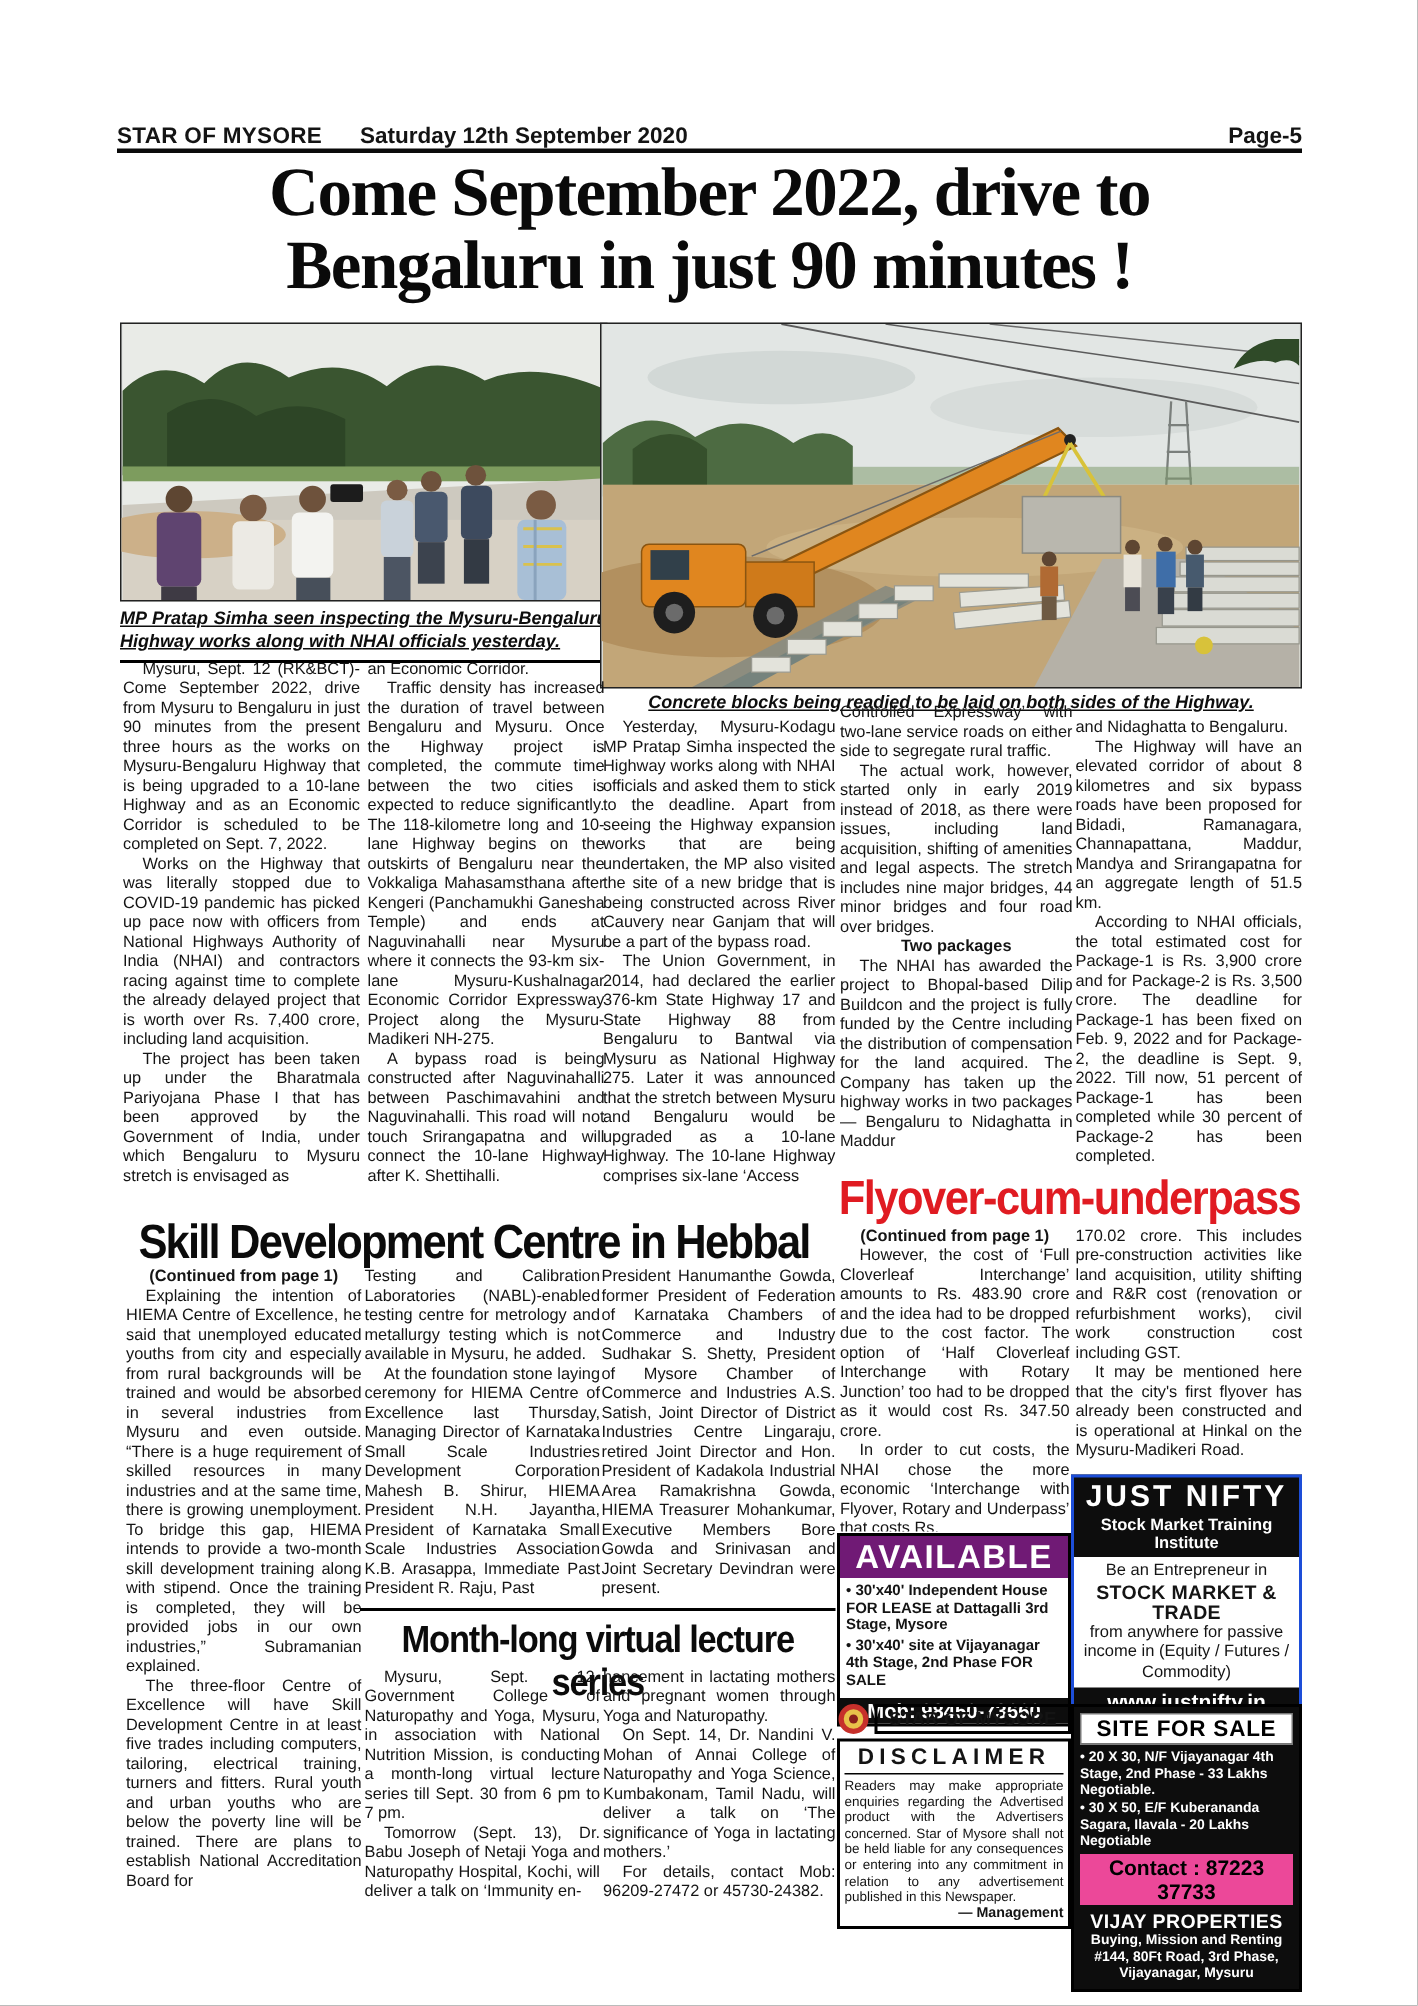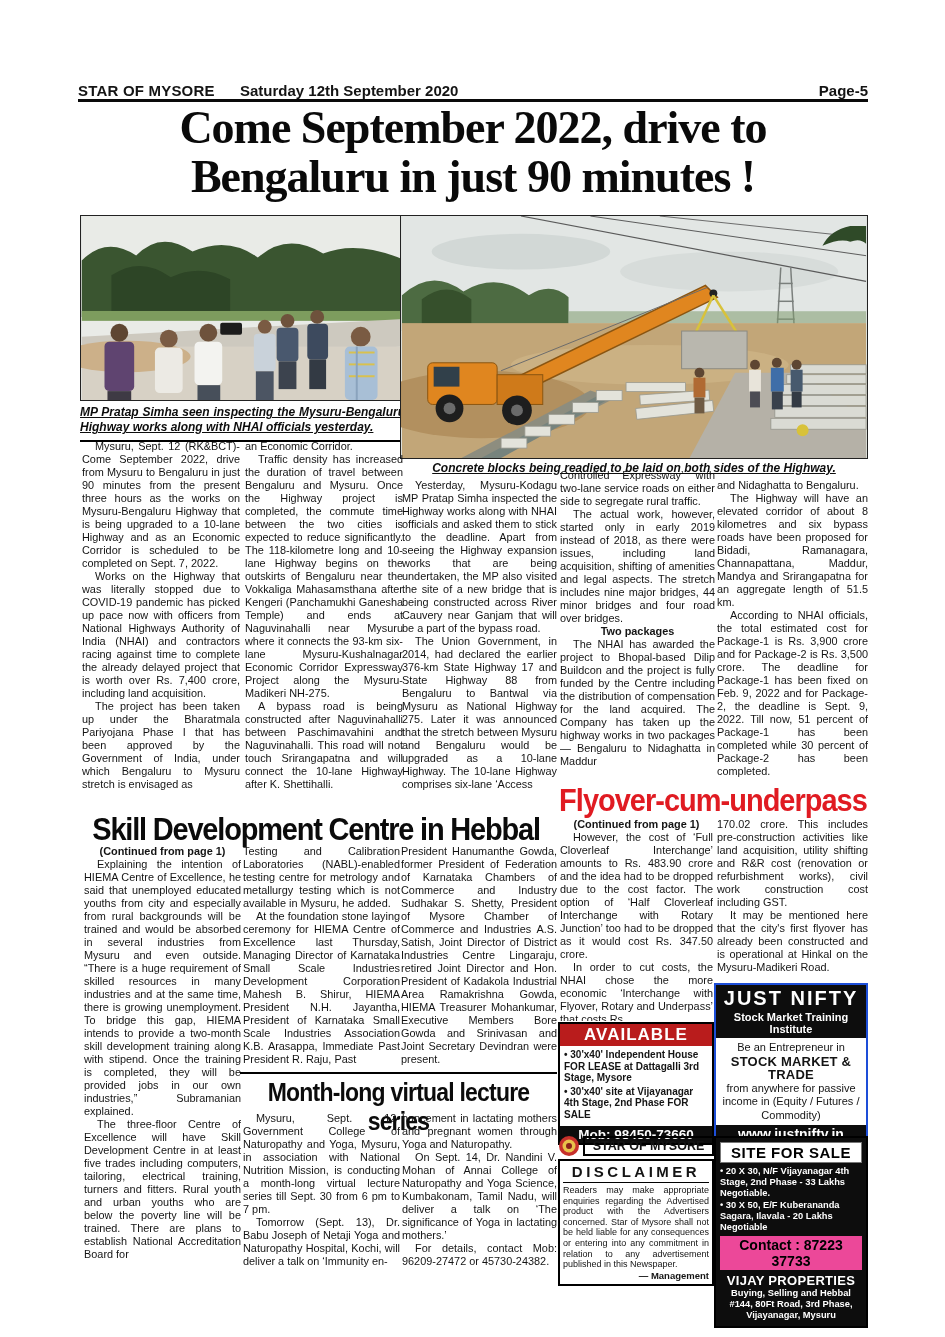--- a/index.html
+++ b/index.html
@@ -66,21 +66,21 @@
   
   .jn { left:714px; top:983px; width:154px; border:2px solid #1d4ed8; background:#0d0d0d; }
   .jn-title { color:#fff; text-align:center; font-size:20px; font-weight:bold; letter-spacing:2px; padding:2px 0 0; }
   .jn-sub   { color:#fff; text-align:center; font-size:11px;  font-weight:bold; padding:1px 0 3px; }
   .jn-body  { background:#fff; text-align:center; font-size:11px; line-height:13.5px; padding:3px 2px; }
   .jn-strong{ font-size:13px; font-weight:bold; letter-spacing:.2px; }
   .jn-bar   { color:#fff; text-align:center; font-size:14px; font-weight:bold; padding:1px 0; }
   .jn-bar2  { color:#fff; text-align:center; font-size:12.5px; font-weight:bold; padding:0 0 3px; }
   
   .av { left:558px; top:1022px; width:156px; border:2px solid #000; background:#fff; }
-  .av-head { background:#b91c1c; color:#fff; text-align:center; font-size:17px; font-weight:bold; letter-spacing:1px; padding:1px 0; }
+  .av-head { background:#701a75; color:#fff; text-align:center; font-size:22px; font-weight:bold; letter-spacing:1px; padding:1px 0; }
   .av-body { padding:3px 4px; font-size:10px; font-weight:bold; line-height:11.6px; }
   .av-body div { margin-bottom:2px; }
   .av-mob  { background:#0d0d0d; color:#fff; text-align:center; font-size:13.5px; font-weight:bold; padding:1px 0; }
   
   .dc { left:558px; top:1135px; width:156px; }
   .dc-brandrow { display:flex; align-items:center; gap:3px; margin-bottom:2px; }
   .dc-brand { flex:1; border:2px solid #000; text-align:center; font-size:12.5px; font-weight:bold; padding:1px 0; }
   .dc-box { border:2px solid #000; padding:2px 3px 3px; }
   .dc-title { text-align:center; font-size:15px; font-weight:bold; letter-spacing:3.5px; border-bottom:1px solid #000; padding-bottom:2px; margin-bottom:2px; }
   .dc-body { font-size:9px; line-height:10.6px; text-align:justify; }
@@ -347,18 +347,18 @@
       <div class="dc-sign">— Management</div>
     </div>
   </div>
 
   <div class="ad sf">
     <div class="sf-head">SITE FOR SALE</div>
     <div class="sf-item">• 20 X 30, N/F Vijayanagar 4th Stage, 2nd Phase - 33 Lakhs Negotiable.</div>
     <div class="sf-item">• 30 X 50, E/F Kuberananda Sagara, Ilavala - 20 Lakhs Negotiable</div>
     <div class="sf-contact">Contact : 87223 37733</div>
     <div class="sf-company">VIJAY PROPERTIES</div>
-    <div class="sf-tag">Buying, Selling and Hebbal</div>
+    <div class="sf-tag">Buying, Mission and Renting</div>
     <div class="sf-addr">#144, 80Ft Road, 3rd Phase,</div>
     <div class="sf-addr">Vijayanagar, Mysuru</div>
   </div>
 
 </div>
 
 </body></html>

